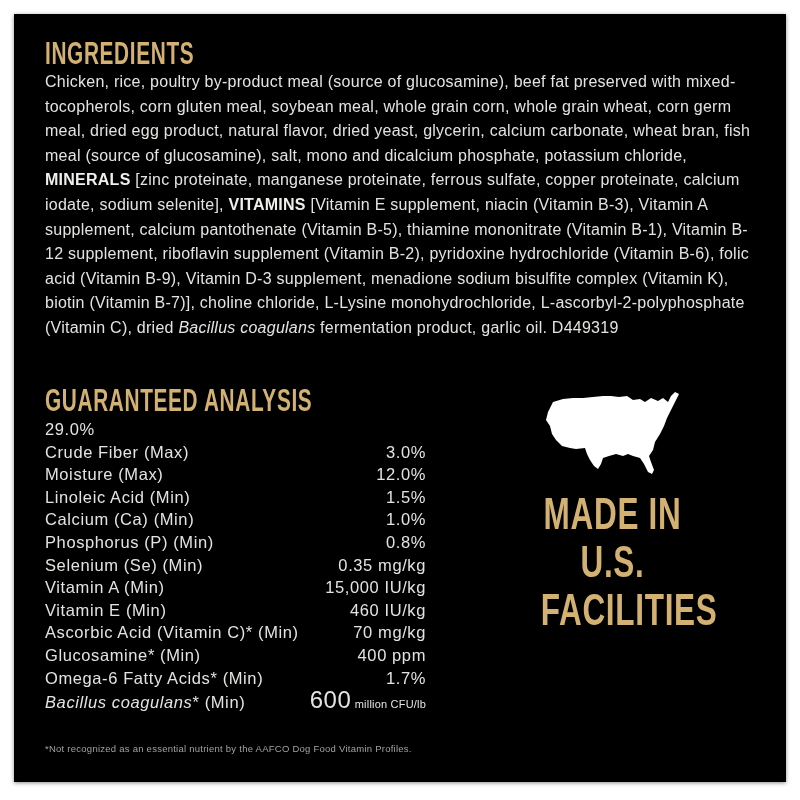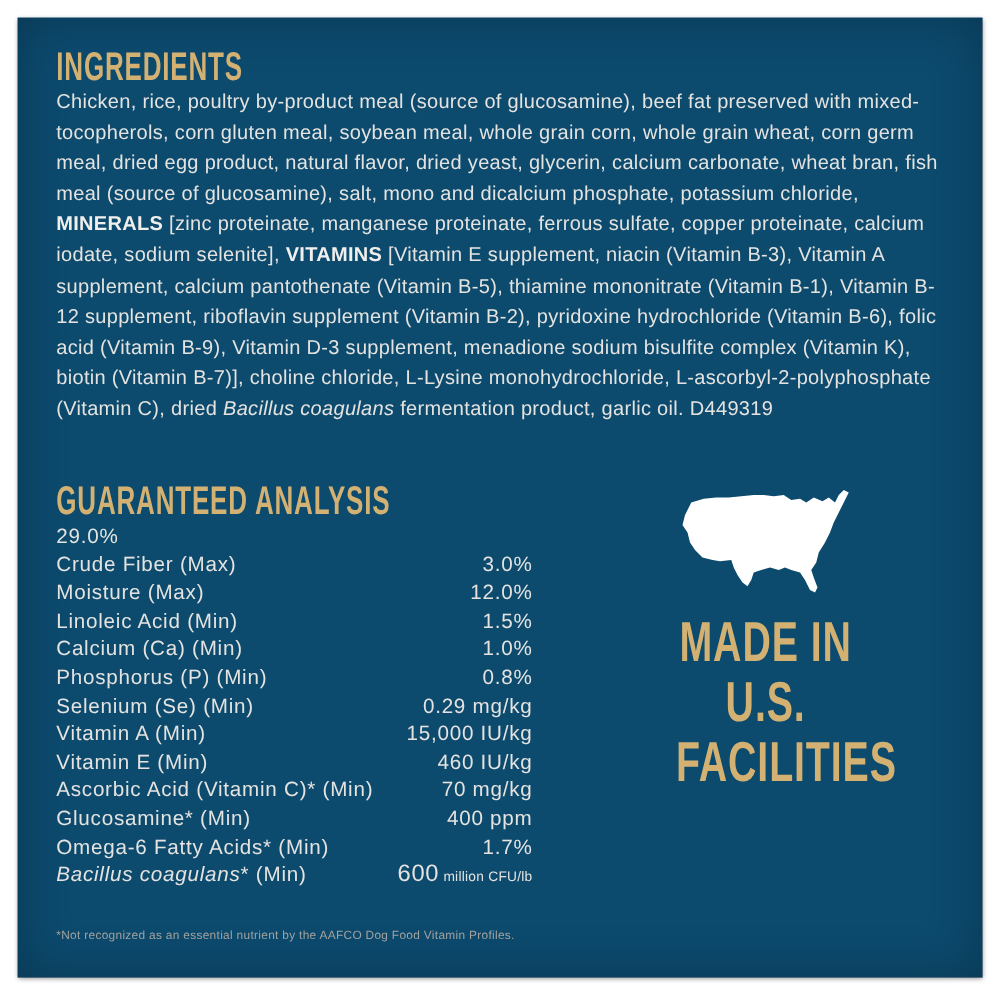--- a/index.html
+++ b/index.html
@@ -1,20 +1,20 @@
 <!DOCTYPE html>
 <html><head>
 <meta charset="utf-8">
 <style>
   * { margin:0; padding:0; box-sizing:border-box; }
   html,body { width:800px; height:800px; background:#ffffff; font-family:"Liberation Sans", sans-serif; }
   .page { position:relative; width:800px; height:800px; background:#ffffff; overflow:hidden; }
   .panel {
     position:absolute; left:14px; top:14px; right:14px; bottom:18px;
-    background:#0c4a6e;
+    background:#000000;
     box-shadow: 0 1px 4px rgba(0,0,0,.45), inset 0 0 40px rgba(0,0,0,.25);
   }
   .heading {
     position:absolute; left:31px;
     font-weight:700; font-size:32px; line-height:34px;
     letter-spacing:1px; color:#d3b173; white-space:nowrap;
     transform:scaleX(0.65); transform-origin:left top;
   }
   .heading-ingredients { top:22px; }
   .heading-analysis { top:369px; }
@@ -26,21 +26,21 @@
   .ingredients-text b { font-weight:700; color:#f0efec; }
   .ingredients-text i { font-style:italic; }
   .analysis-table { position:absolute; left:31px; top:404px; width:381px; }
   .analysis-row {
     display:flex; justify-content:space-between; align-items:baseline;
     font-size:16.5px; line-height:22.6px; letter-spacing:0.6px; color:#e4e3e0;
   }
   .row-label { white-space:nowrap; }
   .row-label i { font-style:italic; }
   .row-value { white-space:nowrap; text-align:right; }
-  .row-value .large { font-size:19px; }
+  .row-value .large { font-size:24px; }
   .row-value .small { font-size:11px; letter-spacing:0.2px; }
   .footnote {
     position:absolute; left:31px; top:729px;
     font-size:9.5px; letter-spacing:0.25px; color:#a3a29e;
   }
   .made-in {
     position:absolute; left:496px; top:374px; width:205px; text-align:center;
   }
   .us-map { display:block; margin:0 auto 10px auto; width:140px; height:92px; }
   .made-line {
@@ -80,21 +80,21 @@
         <div class="analysis-row">
           <span class="row-label"><span>Calcium (Ca) (Min)</span></span>
           <span class="row-value"><span>1.0%</span></span>
         </div>
         <div class="analysis-row">
           <span class="row-label"><span>Phosphorus (P) (Min)</span></span>
           <span class="row-value"><span>0.8%</span></span>
         </div>
         <div class="analysis-row">
           <span class="row-label"><span>Selenium (Se) (Min)</span></span>
-          <span class="row-value"><span>0.29 mg/kg</span></span>
+          <span class="row-value"><span>0.35 mg/kg</span></span>
         </div>
         <div class="analysis-row">
           <span class="row-label"><span>Vitamin A (Min)</span></span>
           <span class="row-value"><span>15,000 IU/kg</span></span>
         </div>
         <div class="analysis-row">
           <span class="row-label"><span>Vitamin E (Min)</span></span>
           <span class="row-value"><span>460 IU/kg</span></span>
         </div>
         <div class="analysis-row">

